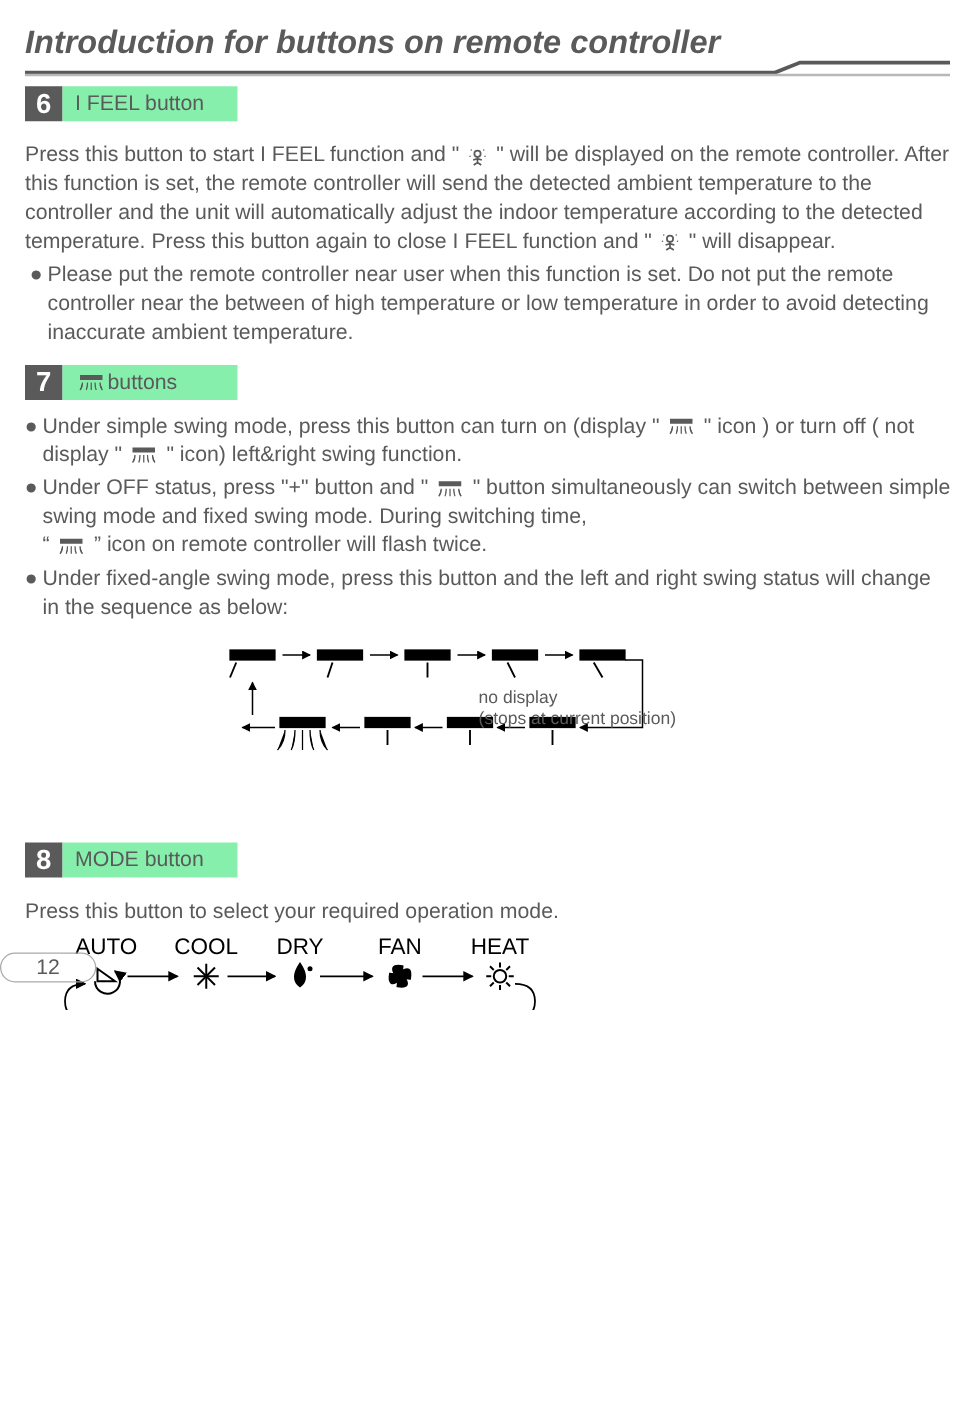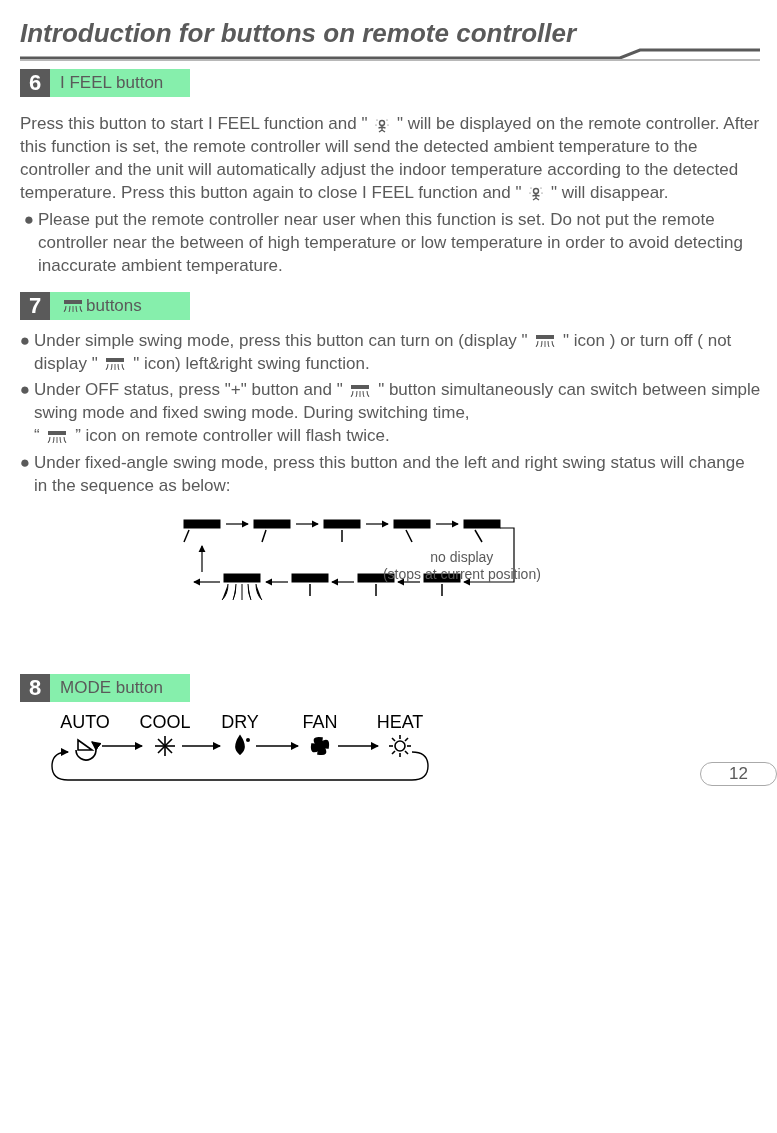--- a/index.html
+++ b/index.html
@@ -13,24 +13,24 @@
   .numbox .lbl{background:#86efac;color:#5a5a5a;font-size:17px;height:28px;display:flex;align-items:center;padding:0 10px;min-width:120px}
   .body{font-size:17px;line-height:1.35;margin-top:10px}
   .body p{margin:16px 0 2px 0}
   .bullet{display:flex;margin-top:4px}
   .dot{flex:0 0 18px;text-align:center}
   .bcont{flex:1}
   .inline-icon{display:inline-block;vertical-align:middle;margin:0 2px}
   .swing-icon svg,.ifeel-icon svg{display:block}
   .swing-diagram{margin:14px auto 0;text-align:center}
   .swing-diagram svg{display:inline-block}
-  .swing-label{font-size:14px;text-align:center;display:inline-block;vertical-align:middle;color:#5a5a5a;line-height:1.2;margin-right:6px}
+  .swing-label{font-size:14px;text-align:left;display:inline-block;vertical-align:middle;color:#5a5a5a;line-height:1.2;margin-right:6px}
   .mode-row{margin-top:6px;text-align:left}
   .mode-row svg{display:inline-block}
-  .pagenum-wrap{position:absolute;bottom:22px;left:0;right:0;display:flex;justify-content:flex-end}
+  .pagenum-wrap{position:absolute;bottom:22px;left:0;right:0;display:flex;justify-content:flex-start}
   .pagenum{border:1px solid #aaa;border-radius:14px;padding:1px 28px;font-size:17px;color:#5a5a5a}
 </style>
 </head>
 <body>
 
 <div class="page">
 
   <div class="title-wrap">
     <span class="title">Introduction for buttons on remote controller</span>
     <div class="title-line">
@@ -238,20 +238,21 @@
       </div>
     </div>
   </div>
 
   
   <div class="numbox" style="margin-top:40px">
     <div class="num">8</div>
     <div class="lbl">MODE button</div>
   </div>
   <div class="body">
+    <p>Press this button to select your required operation mode.</p>
     <div class="mode-row">
       <svg width="440" height="80" viewBox="0 0 440 80">
         <defs>
           <marker id="ah2" viewBox="0 0 8 8" refX="7" refY="4" markerWidth="6" markerHeight="6" orient="auto">
               <path d="M0 0 L8 4 L0 8 z" fill="#000"></path>
             </marker>
         </defs>
 
         <text x="65" y="16" font-size="18" fill="#000" text-anchor="middle">AUTO</text>
         <text x="145" y="16" font-size="18" fill="#000" text-anchor="middle">COOL</text>

